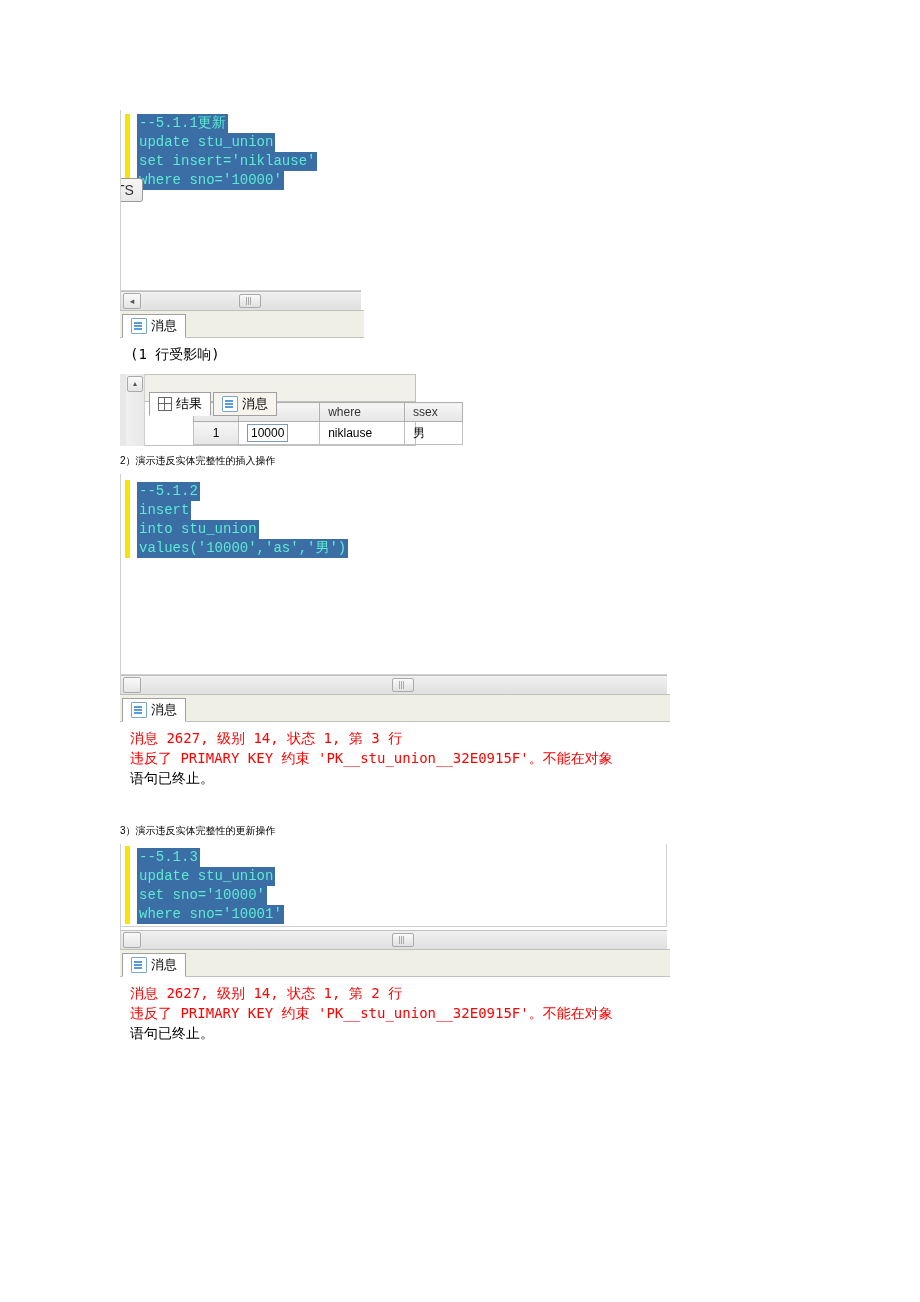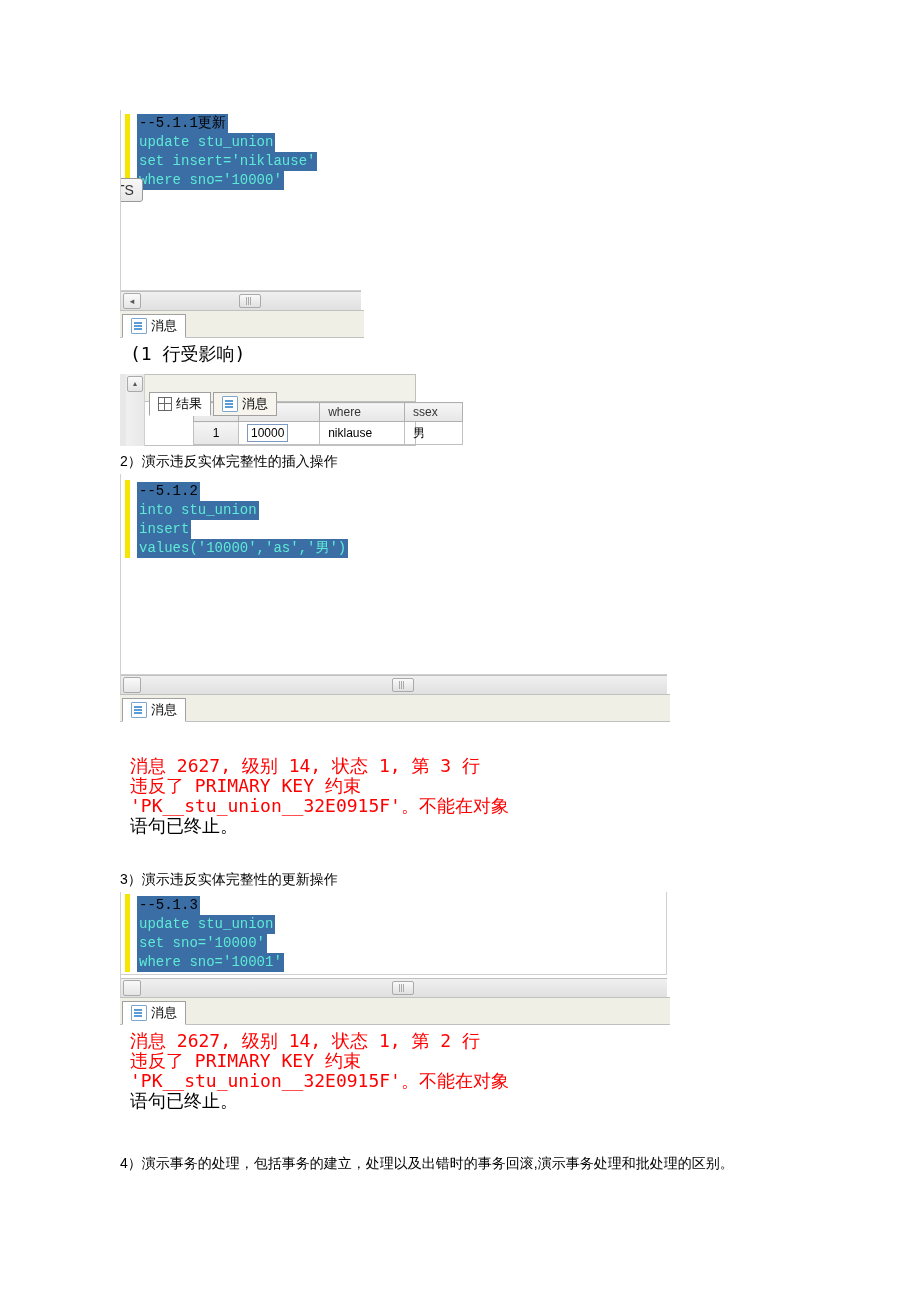--- a/index.html
+++ b/index.html
@@ -47,21 +47,21 @@
     font-family: "Consolas", "Courier New", monospace;
     font-size: 14px;
     line-height: 19px;
   }
   .hl {
     background: #3a6ea5;
     color: #5eead4;
     padding: 0 2px;
     display: inline-block;
   }
-  .comment { color: #000000; }
+  .comment { color: #5eead4; }
   .scrollbar-bottom {
     height: 18px;
     background: linear-gradient(#f0f0f0, #e0e0e0);
     border-top: 1px solid #c0c0c0;
     display: flex;
     align-items: center;
     justify-content: space-between;
     padding: 0 2px;
   }
   .sb-arrow {
@@ -143,29 +143,29 @@
       linear-gradient(#666,#666) 0 0/1px 14px no-repeat,
       linear-gradient(#666,#666) 6px 0/1px 14px no-repeat,
       linear-gradient(#666,#666) 13px 0/1px 14px no-repeat,
       #fff;
     border:0;
   }
   .out-area {
     background: #fff;
     padding: 6px 10px 10px 10px;
     font-family: "Consolas","SimSun",monospace;
-    font-size: 18px;
+    font-size: 14px;
     line-height: 20px;
     border: 0;
   }
   .out-area .err { color: #ff0000; }
   .out-area .txt { color: #000; }
   .section-title {
     color: #000;
-    font-size: 14px;
+    font-size: 10px;
     line-height: 22px;
     margin: 4px 0 2px 0;
   }
   .editor-wrap {
     border-left: 1px solid #d0d0d0;
     overflow: hidden;
   }
 
   .result-frame {
     border: 1px solid #c0c0c0;
@@ -334,39 +334,39 @@
 
 <div class="section-title">2）演示违反实体完整性的插入操作</div>
 
 <div class="block-2">
   <div class="editor-wrap" style="width:546px;">
     <div class="code-editor" style="height:200px;">
       <div class="gutter-yellow" style="height:78px;top:6px;"></div>
       <div class="code-lines">
         <div style="height:4px;"></div>
         <div><span class="hl comment">--5.1.2</span></div>
+        <div><span class="hl">insert</span></div>
         <div><span class="hl">into stu_union</span></div>
-        <div><span class="hl">insert</span></div>
         <div><span class="hl">values('10000','as','男')</span></div>
       </div>
     </div>
     <div class="scrollbar-bottom">
       <div class="sb-arrow"></div>
       <div class="sb-track">
             <div class="sb-thumb"></div>
           </div>
     </div>
   </div>
   <div class="tab-bar" style="width:546px;">
     <div class="tab">
       <span class="tab-icon-msg"></span>
       <span>消息</span>
     </div>
   </div>
-  <div class="out-area" style="width:526px;margin-top:28px;">
+  <div class="out-area" style="width:526px;">
     <div class="err">消息 2627, 级别 14, 状态 1, 第 3 行</div>
     <div class="err">违反了 PRIMARY KEY 约束 'PK__stu_union__32E0915F'。不能在对象</div>
     <div class="txt">语句已终止。</div>
   </div>
 </div>
 
 <div style="height:18px;"></div>
 
 <div class="section-title">3）演示违反实体完整性的更新操作</div>
 
@@ -396,16 +396,15 @@
     </div>
   </div>
   <div class="out-area" style="width:526px;">
     <div class="err">消息 2627, 级别 14, 状态 1, 第 2 行</div>
     <div class="err">违反了 PRIMARY KEY 约束 'PK__stu_union__32E0915F'。不能在对象</div>
     <div class="txt">语句已终止。</div>
   </div>
 </div>
 
 <div class="bottom-block">
-  <div>4）演示事务的处理，包括事务的建立，处理以及出错时的事务回滚,演示事务处理和批处理的区别。</div>
 </div>
 
 </div>
 
 </body></html>

